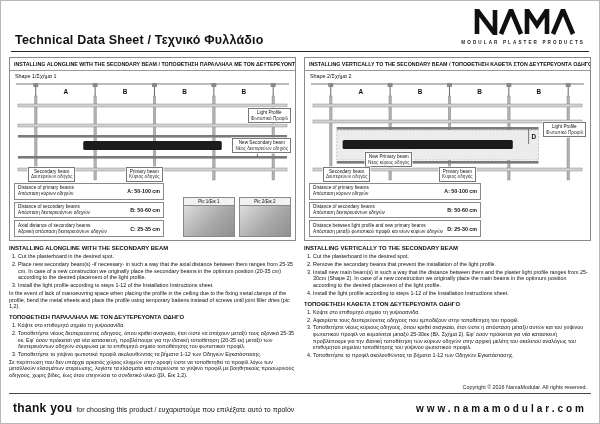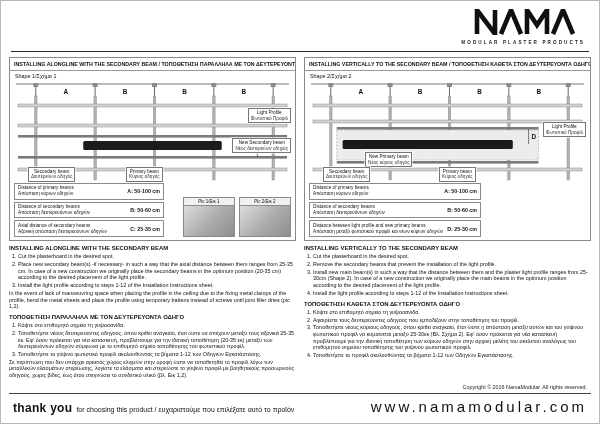--- a/index.html
+++ b/index.html
@@ -38,29 +38,30 @@
   .instructions ol{margin:0;padding-left:9px;}
   .instructions li{margin:0 0 1px 0;}
   .note{margin-top:1px;}
 
   
   .copyright{position:absolute;right:12px;bottom:33px;font-size:5.4px;color:#222;}
   .footer-divider{position:absolute;left:8px;right:8px;bottom:29px;border-top:1px solid #444;}
   .footer{position:absolute;left:12px;right:12px;bottom:7px;display:flex;justify-content:space-between;align-items:baseline;}
   .thanks-bold{font-weight:bold;font-size:12px;letter-spacing:.3px;text-align:right;}
   .thanks-rest{font-size:7px;margin-left:4px;}
-  .website{font-size:15px;font-weight:normal;letter-spacing:3px;color:#111;text-decoration:none;}
+  .website{font-size:10px;font-weight:bold;letter-spacing:3px;color:#111;text-decoration:none;}
 
   svg text.dim{font-size:6.5px;font-weight:bold;fill:#111;font-family:"Liberation Sans","DejaVu Sans",sans-serif;}
 </style>
 </head>
 <body>
 
 <div class="page">
 
+  <div class="header-title">Technical Data Sheet / Τεχνικό Φυλλάδιο</div>
   <div class="logo-wrap">
     <svg width="118" height="26" viewBox="0 0 104 26" aria-label="NAMA">
       <g fill="none" stroke="#101010" stroke-width="4.6">
         <polyline points="3,25 3,1 21,25 21,1"></polyline>
         <polyline points="27,25 37,1 47,25"></polyline>
         <polyline points="53,25 53,1 63,16 73,1 73,25"></polyline>
         <polyline points="79,25 89,1 99,25"></polyline>
       </g>
     </svg>
     <div class="logo-tagline">MODULAR PLASTER PRODUCTS</div>

